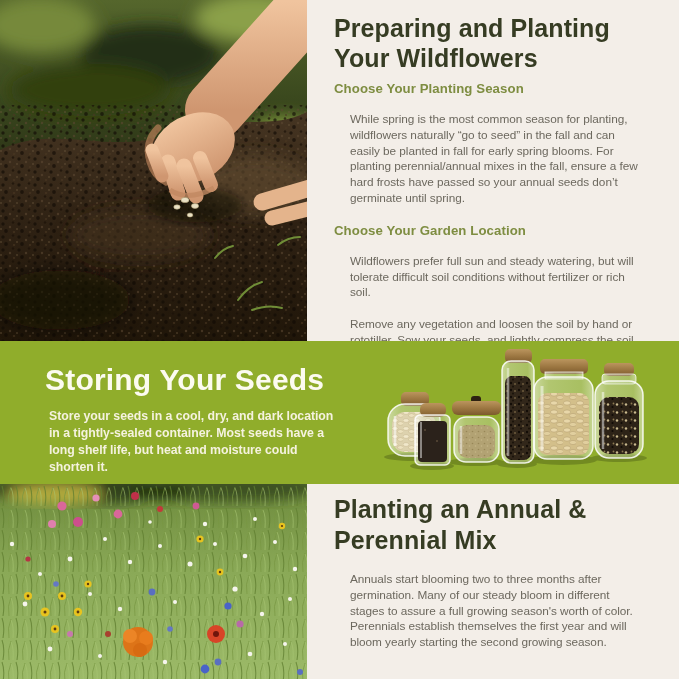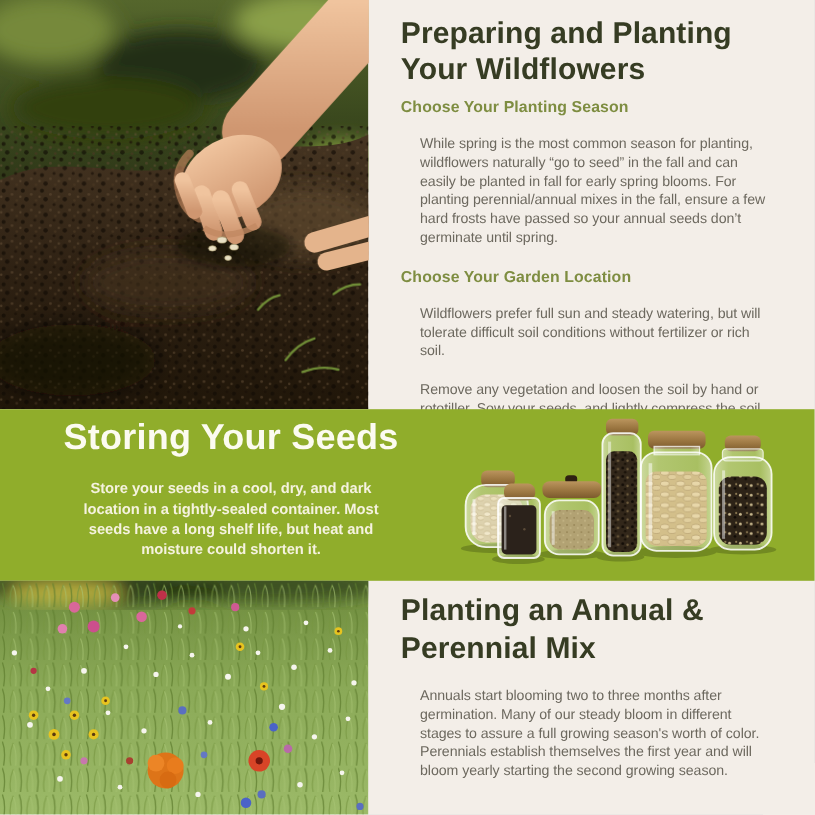--- a/index.html
+++ b/index.html
@@ -18,23 +18,23 @@
     margin:0 0 8px;font-size:25px;line-height:30px;font-weight:700;color:#363c23;letter-spacing:.1px;
   }
   .sub-heading{
     margin:3px 0 3px;font-size:13.2px;font-weight:700;color:#7e8d41;letter-spacing:.1px;
   }
   .body-text{
     margin:16px;font-size:11.8px;line-height:15.8px;color:#6c685e;letter-spacing:-0.05px;
   }
 
   #band{left:0;top:341px;width:679px;height:143px;background:#90ad2b;}
-  #band-text{position:absolute;left:45px;top:5px;width:295px;text-align:center;}
+  #band-text{position:absolute;left:45px;top:20px;width:295px;}
   #band-text h2{margin:0 0 10px;font-size:30px;line-height:37px;font-weight:700;color:#fcfbf0;letter-spacing:.2px;}
-  #band-text p{margin:16px;font-size:12.3px;line-height:17px;color:#f5f2df;font-weight:600;letter-spacing:-0.05px;}
+  #band-text p{margin:4px;font-size:12.3px;line-height:17px;color:#f5f2df;font-weight:600;letter-spacing:-0.05px;}
   #jars-svg{position:absolute;left:381px;top:5px;}
 
   #panel-bottom-right{left:307px;top:484px;width:372px;height:195px;padding:10px 16px 0 27px;}
   #panel-bottom-right h2{
     margin:0 0 9px;font-size:25px;line-height:31px;font-weight:700;color:#363c23;letter-spacing:.1px;
   }
   .title-line{display:block;}
 </style>
 </head>
 <body>

